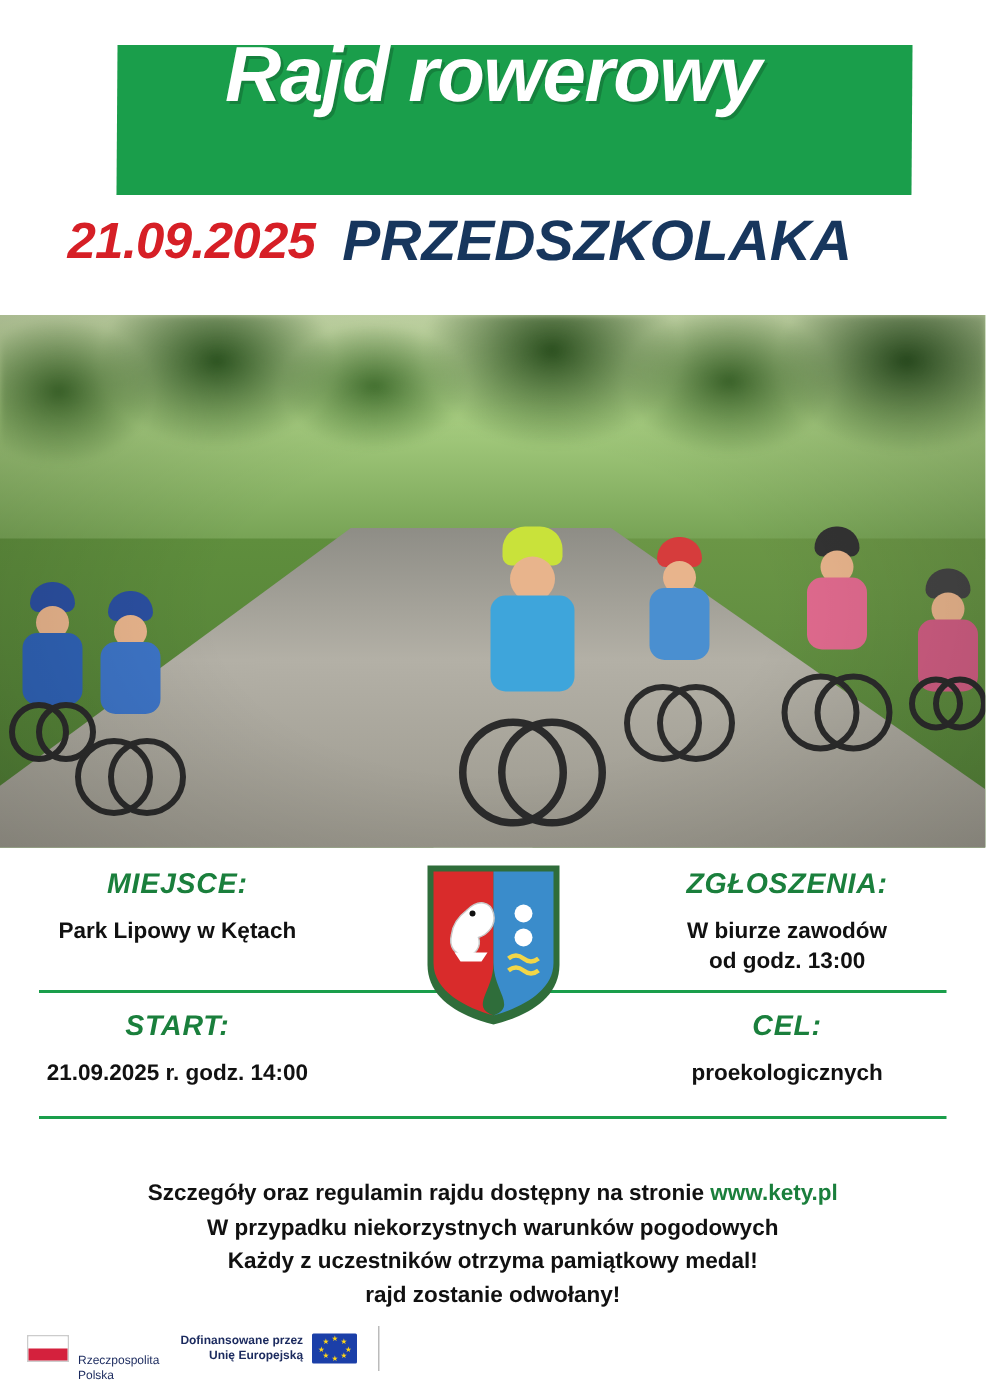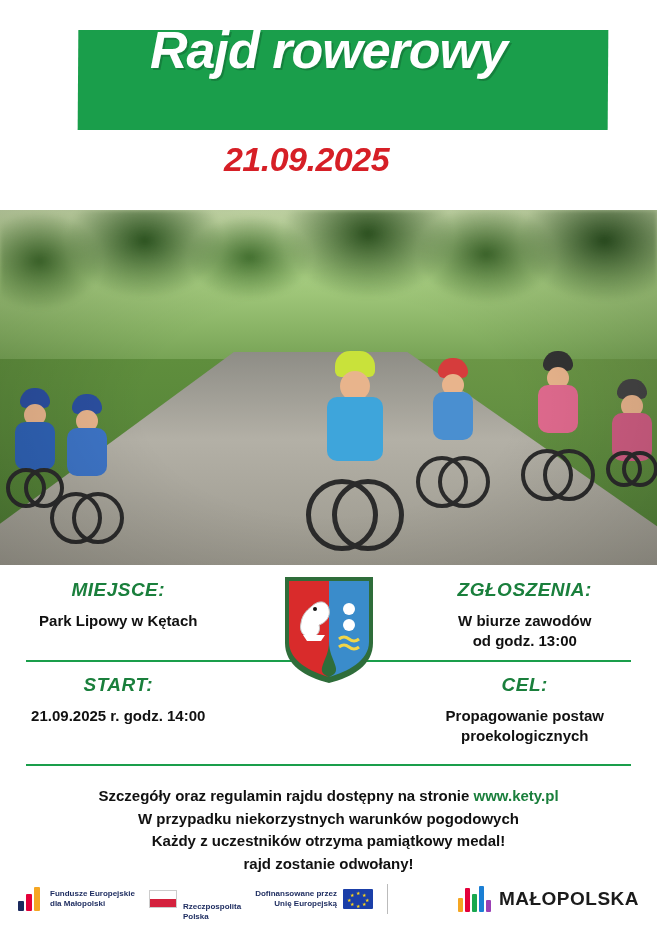--- a/index.html
+++ b/index.html
@@ -230,21 +230,21 @@
     gap: 14px;
   }
   .fe-logo { display: flex; align-items: center; gap: 6px; }
   .fe-mark { width: 26px; height: 24px; position: relative; }
   .fe-bar { position: absolute; bottom: 0; width: 6px; border-radius: 1px; }
   .fe-text { font-size: 8px; font-weight: bold; color: #1b2a5e; line-height: 1.25; white-space: nowrap; }
   .pl-logo { display: flex; align-items: center; gap: 6px; }
   .pl-flag { width: 28px; height: 18px; border: 1px solid #ccc; }
   .pl-flag .w { height: 50%; background: #fff; }
   .pl-flag .r { height: 50%; background: #d4213d; }
-  .pl-text { font-size: 8px; font-weight: bold; color: #1b2a5e; line-height: 1.25; white-space: nowrap; margin-top: 25px; }
+  .pl-text { font-size: 8px; font-weight: normal; color: #1b2a5e; line-height: 1.25; white-space: nowrap; margin-top: 25px; }
   .eu-logo { display: flex; align-items: center; gap: 6px; }
   .eu-text { font-size: 8px; font-weight: bold; color: #1b2a5e; line-height: 1.25; white-space: nowrap; text-align: right; }
   .eu-flag {
     width: 30px; height: 20px; background: #1b3FA8; position: relative; border-radius: 1px;
   }
   .eu-star { position: absolute; color: #ffd617; font-size: 5px; line-height: 5px; }
   .fdiv { width: 1px; height: 30px; background: #bbb; }
   .mp-logo { display: flex; align-items: center; gap: 8px; margin-left: auto; }
   .mp-mark { display: flex; align-items: flex-end; gap: 2px; height: 26px; }
   .mp-mark span { width: 5px; border-radius: 1px; }
@@ -253,20 +253,21 @@
 </head>
 <body>
 
 <div class="poster">
 
   <div class="header">
     <div class="title-band"></div>
     <div class="title-main">Rajd rowerowy</div>
     <div class="subtitle-row">
       <div class="date-badge">21.09.2025</div>
+      <div class="subtitle-main">PRZEDSZKOLAKA</div>
     </div>
   </div>
 
   <div class="photo">
     <div class="sky"></div>
     <div class="trees"></div>
     <div class="grass-left"></div>
     <div class="grass-right"></div>
     <div class="path"></div>
 
@@ -344,50 +345,38 @@
 
     <div class="divider"></div>
 
     <div class="info-grid row2">
       <div class="col left">
         <div class="label">START:</div>
         <div class="value">21.09.2025 r. godz. 14:00</div>
       </div>
       <div class="col right">
         <div class="label">CEL:</div>
-        <div class="value">Propagowanie postaw</div>
         <div class="value">proekologicznych</div>
       </div>
     </div>
 
     <div class="divider" style="margin-top:18px;"></div>
   </div>
 
   <div class="notes">
     <div class="note-line">
       <span>Szczegóły oraz regulamin rajdu dostępny na stronie </span><span class="note-link">www.kety.pl</span>
     </div>
     <div class="note-line">W przypadku niekorzystnych warunków pogodowych</div>
     <div class="note-line">Każdy z uczestników otrzyma pamiątkowy medal!</div>
     <div class="note-line">rajd zostanie odwołany!</div>
   </div>
 
   <div class="footer">
 
-    <div class="fe-logo">
-      <div class="fe-mark">
-        <div class="fe-bar" style="left:0;  height:10px; background:#1b2a5e;"></div>
-        <div class="fe-bar" style="left:8px; height:17px; background:#e4003a;"></div>
-        <div class="fe-bar" style="left:16px;height:24px; background:#f5a623;"></div>
-      </div>
-      <div class="fe-text">
-        <div>Fundusze Europejskie</div>
-        <div>dla Małopolski</div>
-      </div>
-    </div>
 
     <div class="pl-logo">
       <div class="pl-flag">
         <div class="w"></div>
           <div class="r"></div>
       </div>
       <div class="pl-text">
         <div>Rzeczpospolita</div>
         <div>Polska</div>
       </div>
@@ -405,26 +394,16 @@
         <span class="eu-star" style="left:19px;top:13px;">★</span>
         <span class="eu-star" style="left:13px;top:15px;">★</span>
         <span class="eu-star" style="left:7px;top:13px;">★</span>
         <span class="eu-star" style="left:4px;top:9px;">★</span>
         <span class="eu-star" style="left:7px;top:4px;">★</span>
       </div>
     </div>
 
     <div class="fdiv"></div>
 
-    <div class="mp-logo">
-      <div class="mp-mark">
-        <span style="height:14px;background:#f5a623;"></span>
-        <span style="height:24px;background:#e4003a;"></span>
-        <span style="height:18px;background:#1aa84f;"></span>
-        <span style="height:26px;background:#1b7fd4;"></span>
-        <span style="height:12px;background:#9b3fb5;"></span>
-      </div>
-      <div class="mp-text">MAŁOPOLSKA</div>
-    </div>
 
   </div>
 
 </div>
 
 </body></html>

